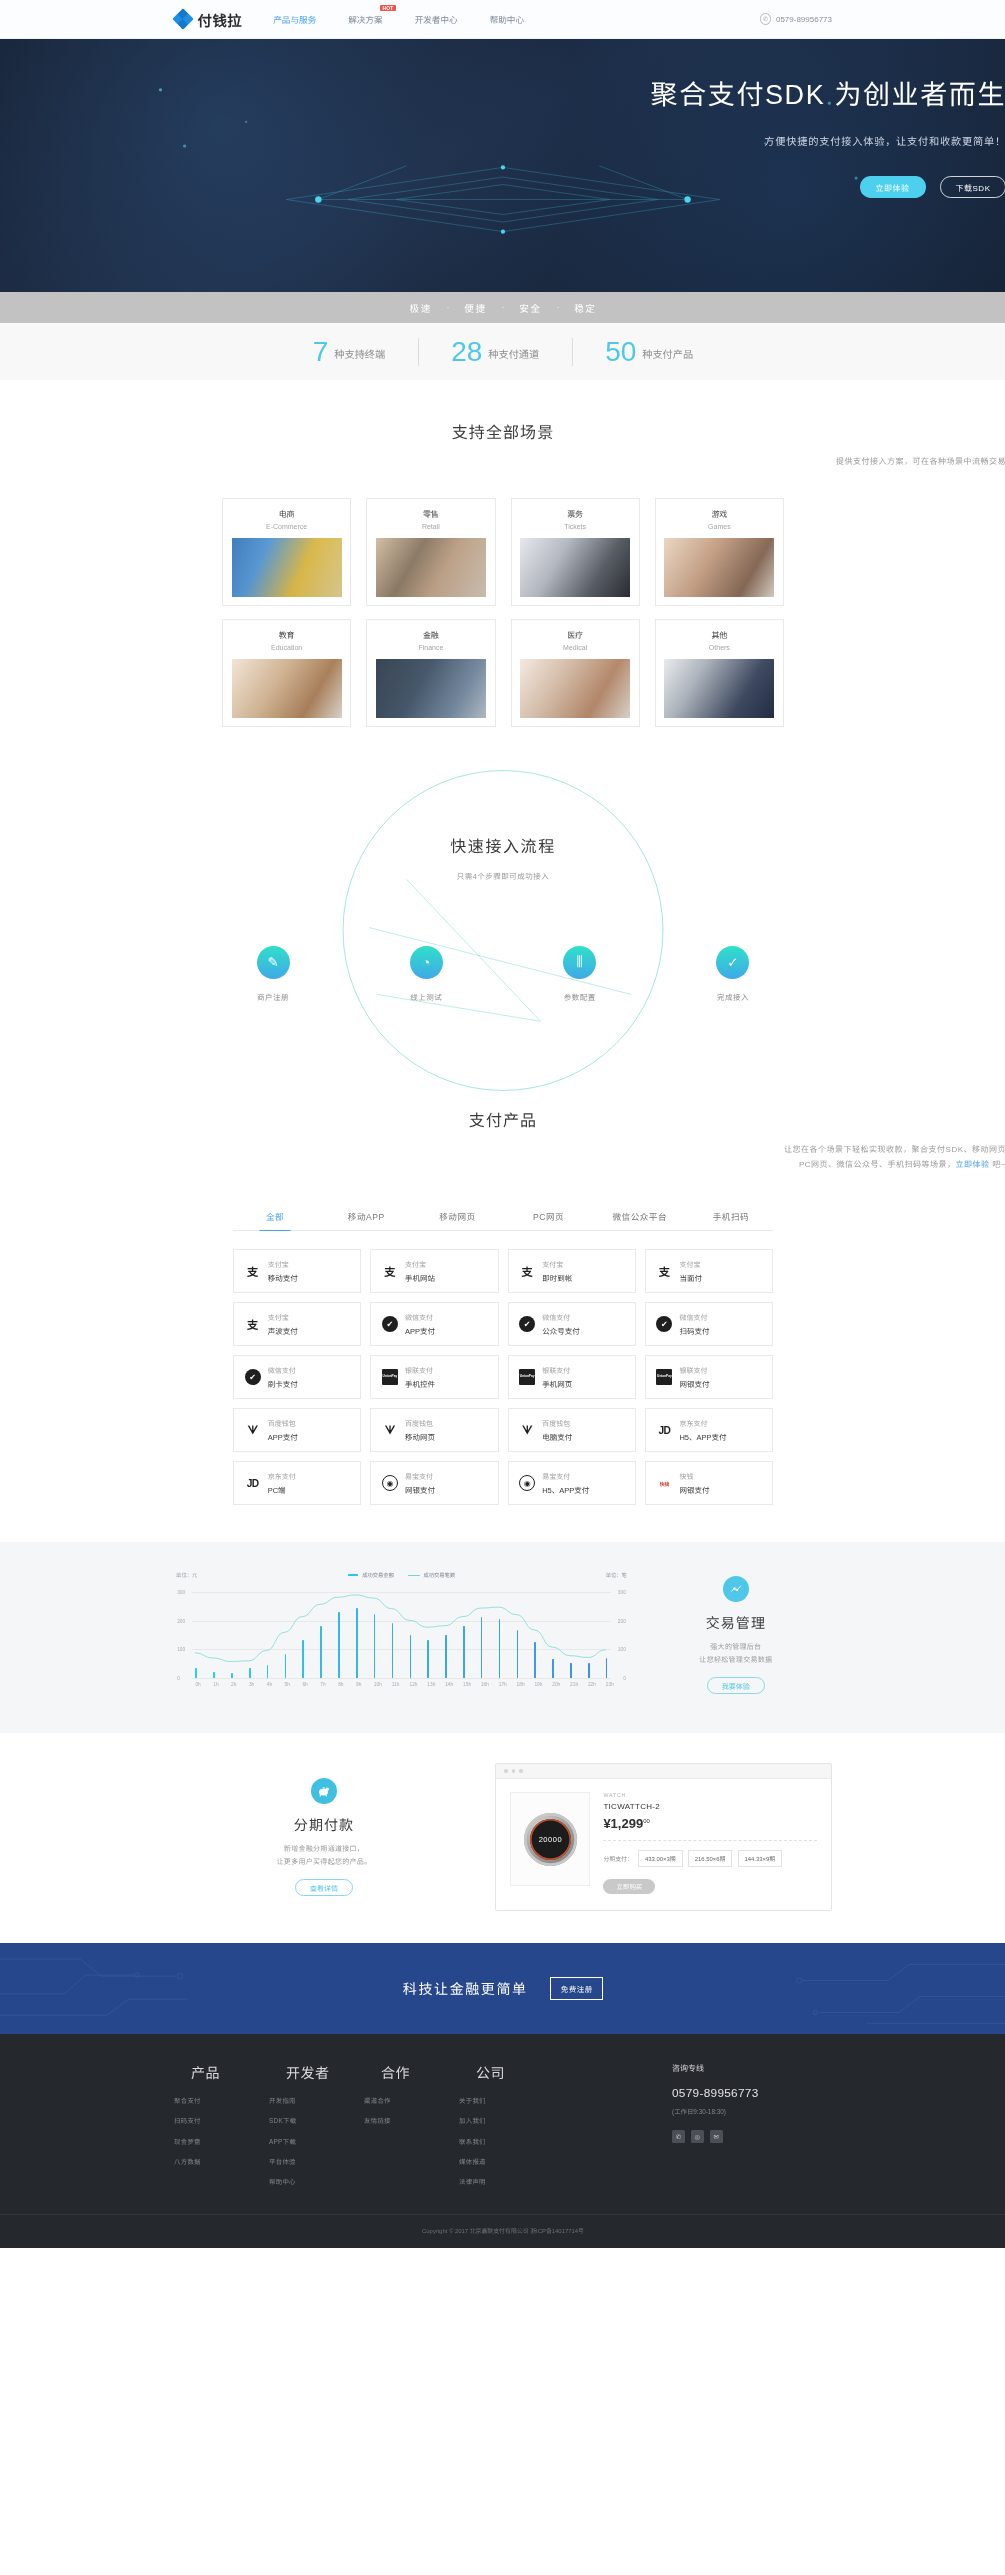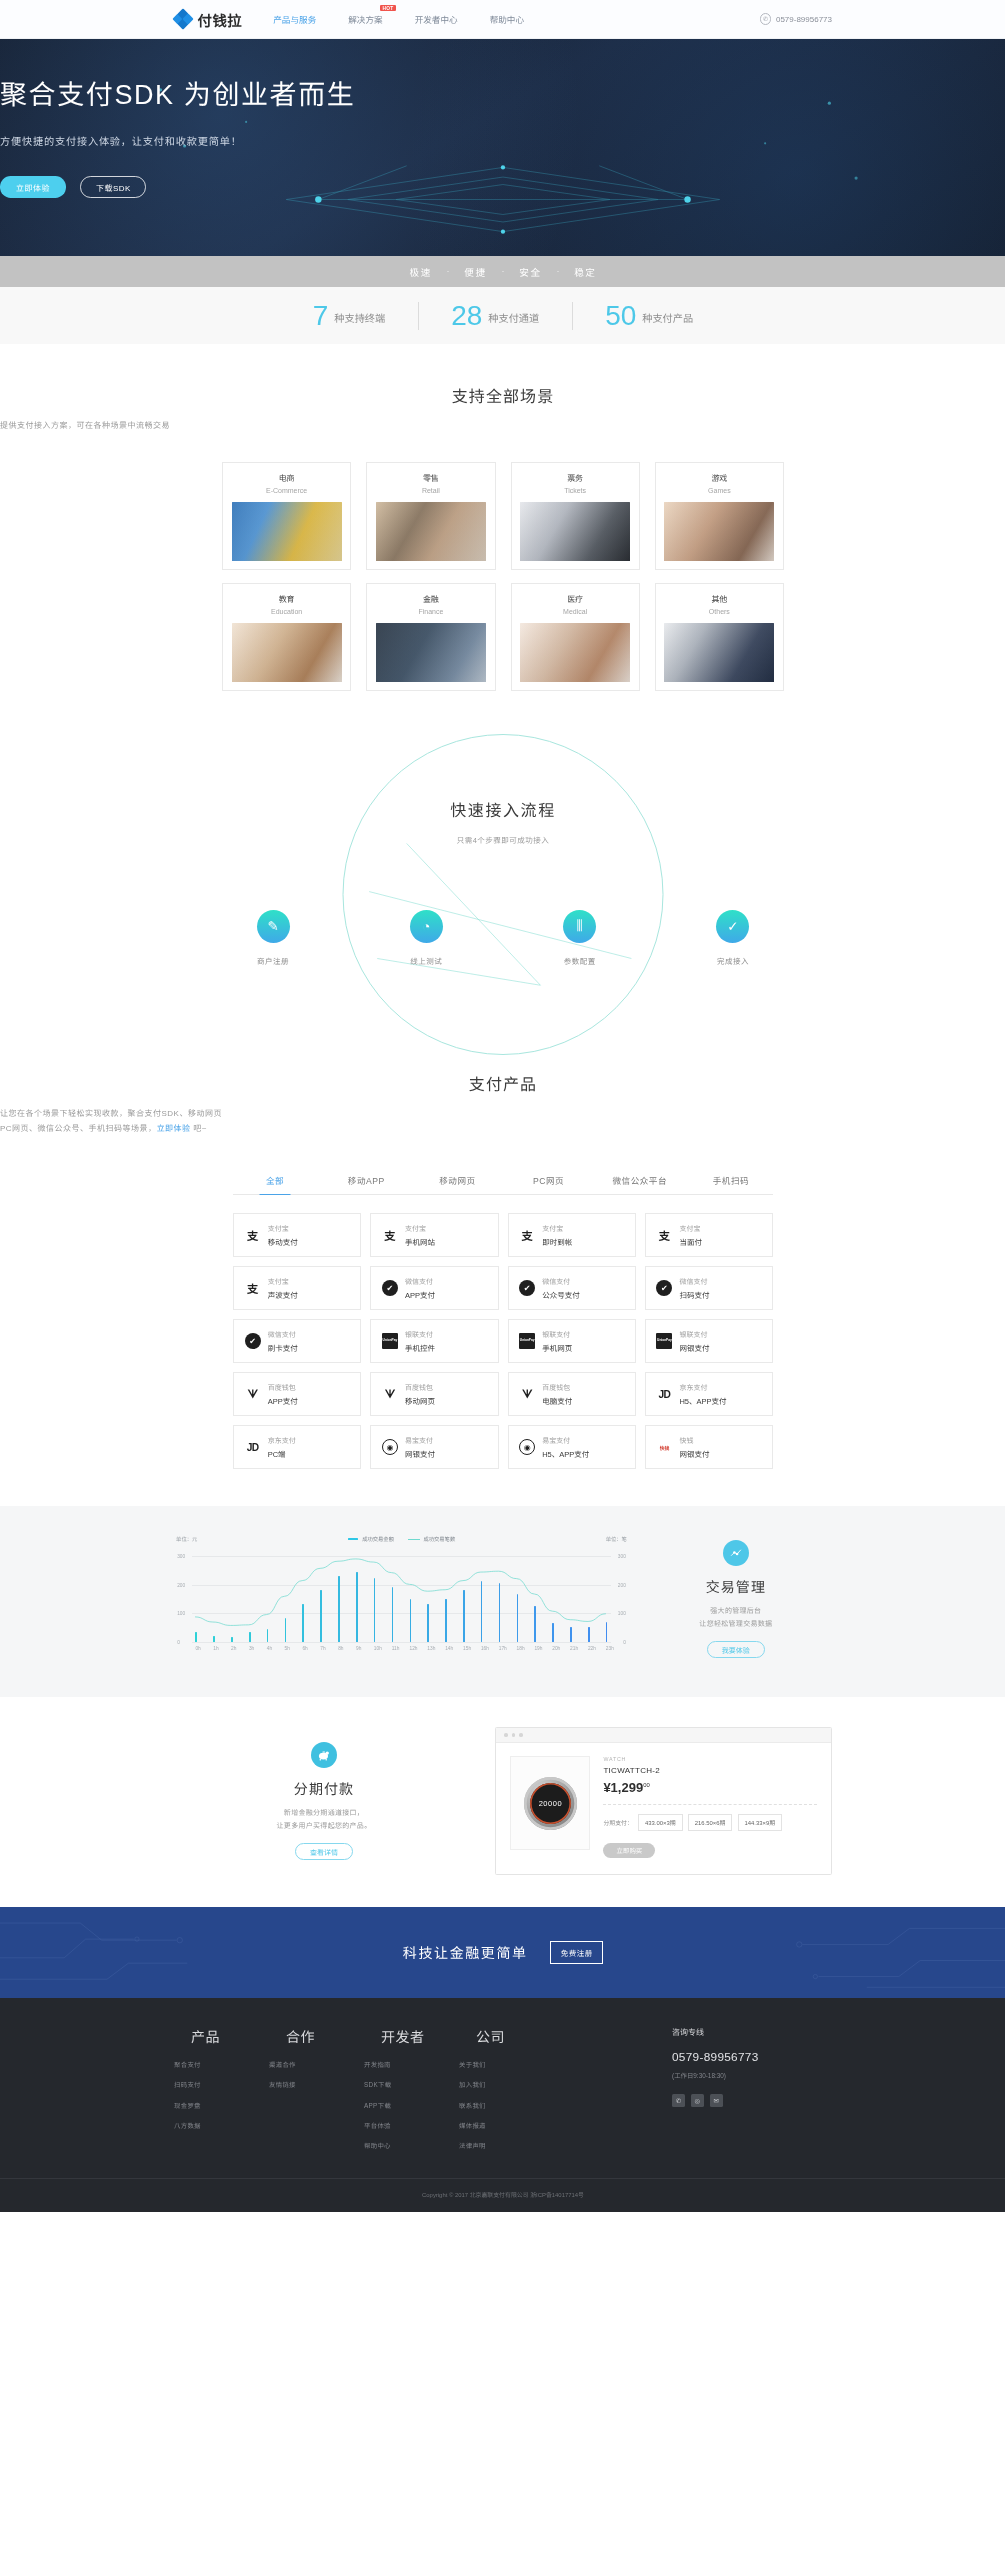--- a/index.html
+++ b/index.html
@@ -48,27 +48,27 @@
     font-size: 8px; color: #8a8f99;
   }
   .phone-ico {
     width: 11.2px; height: 11.2px; border: 0.5px solid #b4b8c0; border-radius: 50%;
     display: flex; align-items: center; justify-content: center; font-size: 5.9px;
     color: #a0a5ad;
   }
 
   
   .hero {
-    height: 217px;
+    height: 253px;
     background:
       radial-gradient(circle at 22% 34%, rgba(60,110,170,.33) 0%, rgba(0,0,0,0) 45%),
       radial-gradient(circle at 79% 62%, rgba(40,90,150,.28) 0%, rgba(0,0,0,0) 48%),
       linear-gradient(150deg, #151e2e 0%, #1c2940 45%, #141d2c 100%);
     position: relative; overflow: hidden;
-    display: flex; flex-direction: column; align-items: flex-start;
+    display: flex; flex-direction: column; align-items: flex-end;
   }
   .hero-deco { position: absolute; inset: 0; pointer-events: none; }
   .hero h1 {
     position: relative; z-index: 3; margin-top: 34px;
     font-size: 27px; font-weight: normal; color: #ffffff; letter-spacing: 1.6px;
   }
   .hero-sub {
     position: relative; z-index: 3; margin-top: 21.4px;
     font-size: 10.2px; color: #cfd8e5; letter-spacing: 0.8px;
   }
@@ -106,21 +106,21 @@
   }
   .stat-num { font-size: 28px; color: #4dc8e8; line-height: .9; font-weight: 300; }
   .stat-label { font-size: 10.2px; color: #8d8d8d; padding-bottom: 2.7px; }
 
   
   .sec-title {
     text-align: center; font-size: 16px; color: #3b3b3b; font-weight: normal;
     letter-spacing: 1.1px;
   }
   .sec-sub {
-    text-align: left; font-size: 8px; color: #9a9a9a; margin-top: 10.7px;
+    text-align: right; font-size: 8px; color: #9a9a9a; margin-top: 10.7px;
     line-height: 1.9; letter-spacing: 0.5px;
   }
   .sec-sub a { color: #4aa3e8; text-decoration: none; }
 
   
   .scenes { padding: 39px 0 16px; background: #fff; }
   .scene-grid {
     width: 562px; margin: 29px auto 0;
     display: grid; grid-template-columns: repeat(4, 1fr); gap: 13px 15px;
   }
@@ -888,31 +888,31 @@
   <footer class="footer">
     <div class="footer-inner" id="footer-cols">
         <div class="fcol">
           <h4>产品</h4>
           <a href="#">聚合支付</a>
           <a href="#">扫码支付</a>
           <a href="#">现金罗盘</a>
           <a href="#">八方数据</a>
         </div>
         <div class="fcol">
-          <h4>合作</h4>
-          <a href="#">渠道合作</a>
-          <a href="#">友情链接</a>
-        </div>
-        <div class="fcol">
           <h4>开发者</h4>
           <a href="#">开发指南</a>
           <a href="#">SDK下载</a>
           <a href="#">APP下载</a>
           <a href="#">平台体验</a>
           <a href="#">帮助中心</a>
+        </div>
+        <div class="fcol">
+          <h4>合作</h4>
+          <a href="#">渠道合作</a>
+          <a href="#">友情链接</a>
         </div>
         <div class="fcol">
           <h4>公司</h4>
           <a href="#">关于我们</a>
           <a href="#">加入我们</a>
           <a href="#">联系我们</a>
           <a href="#">媒体报道</a>
           <a href="#">法律声明</a>
         </div>
         <div class="fcontact">

